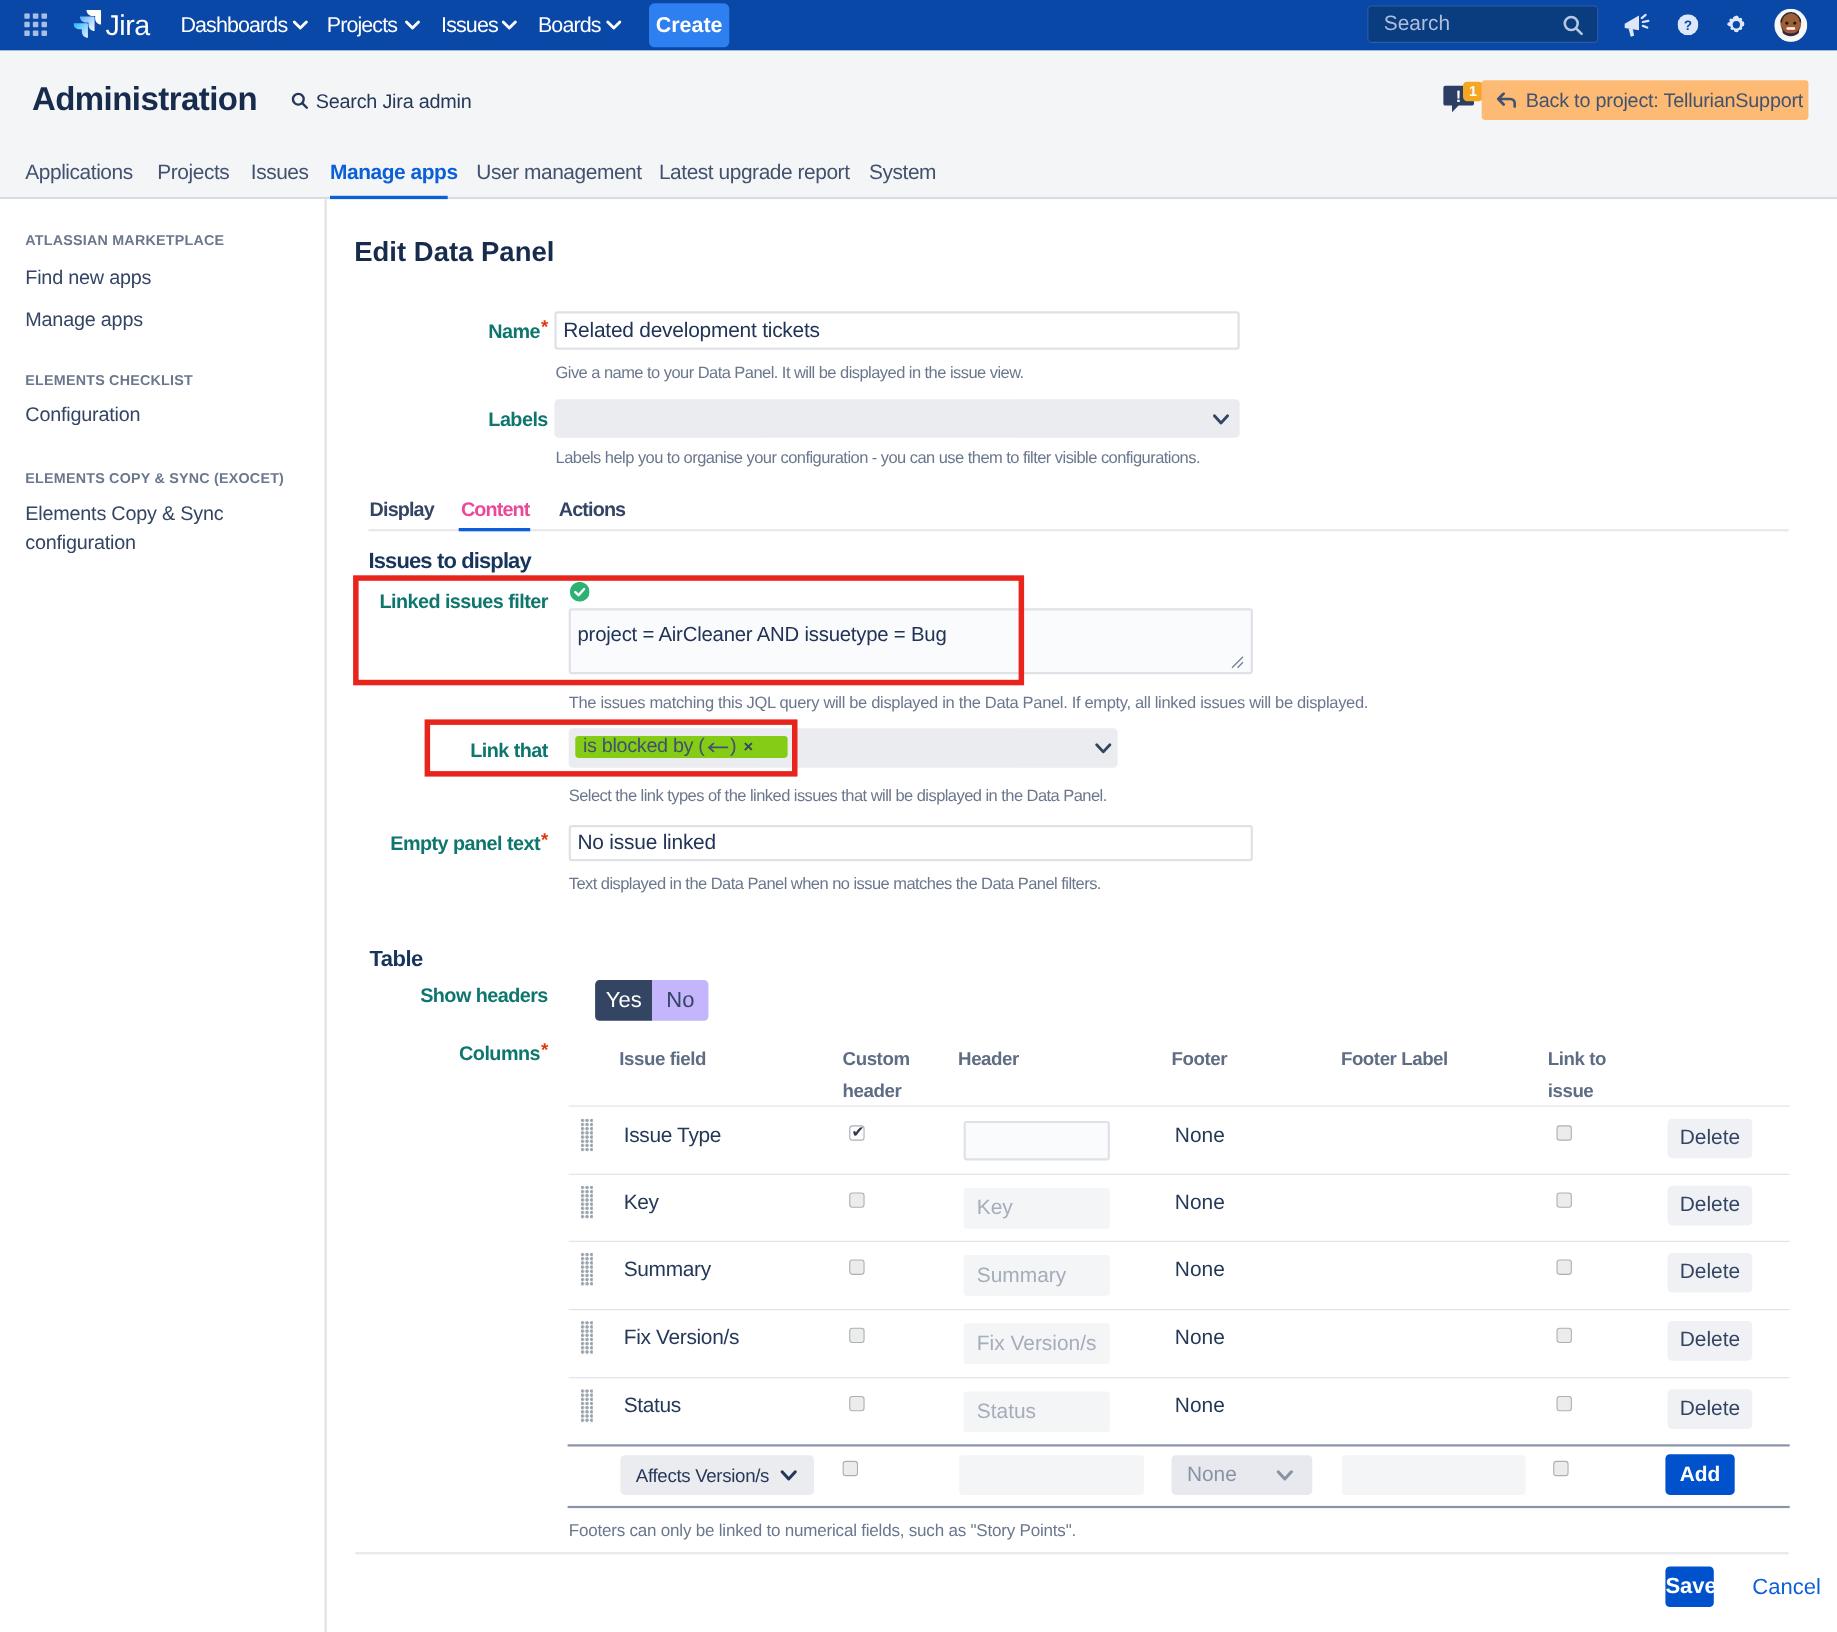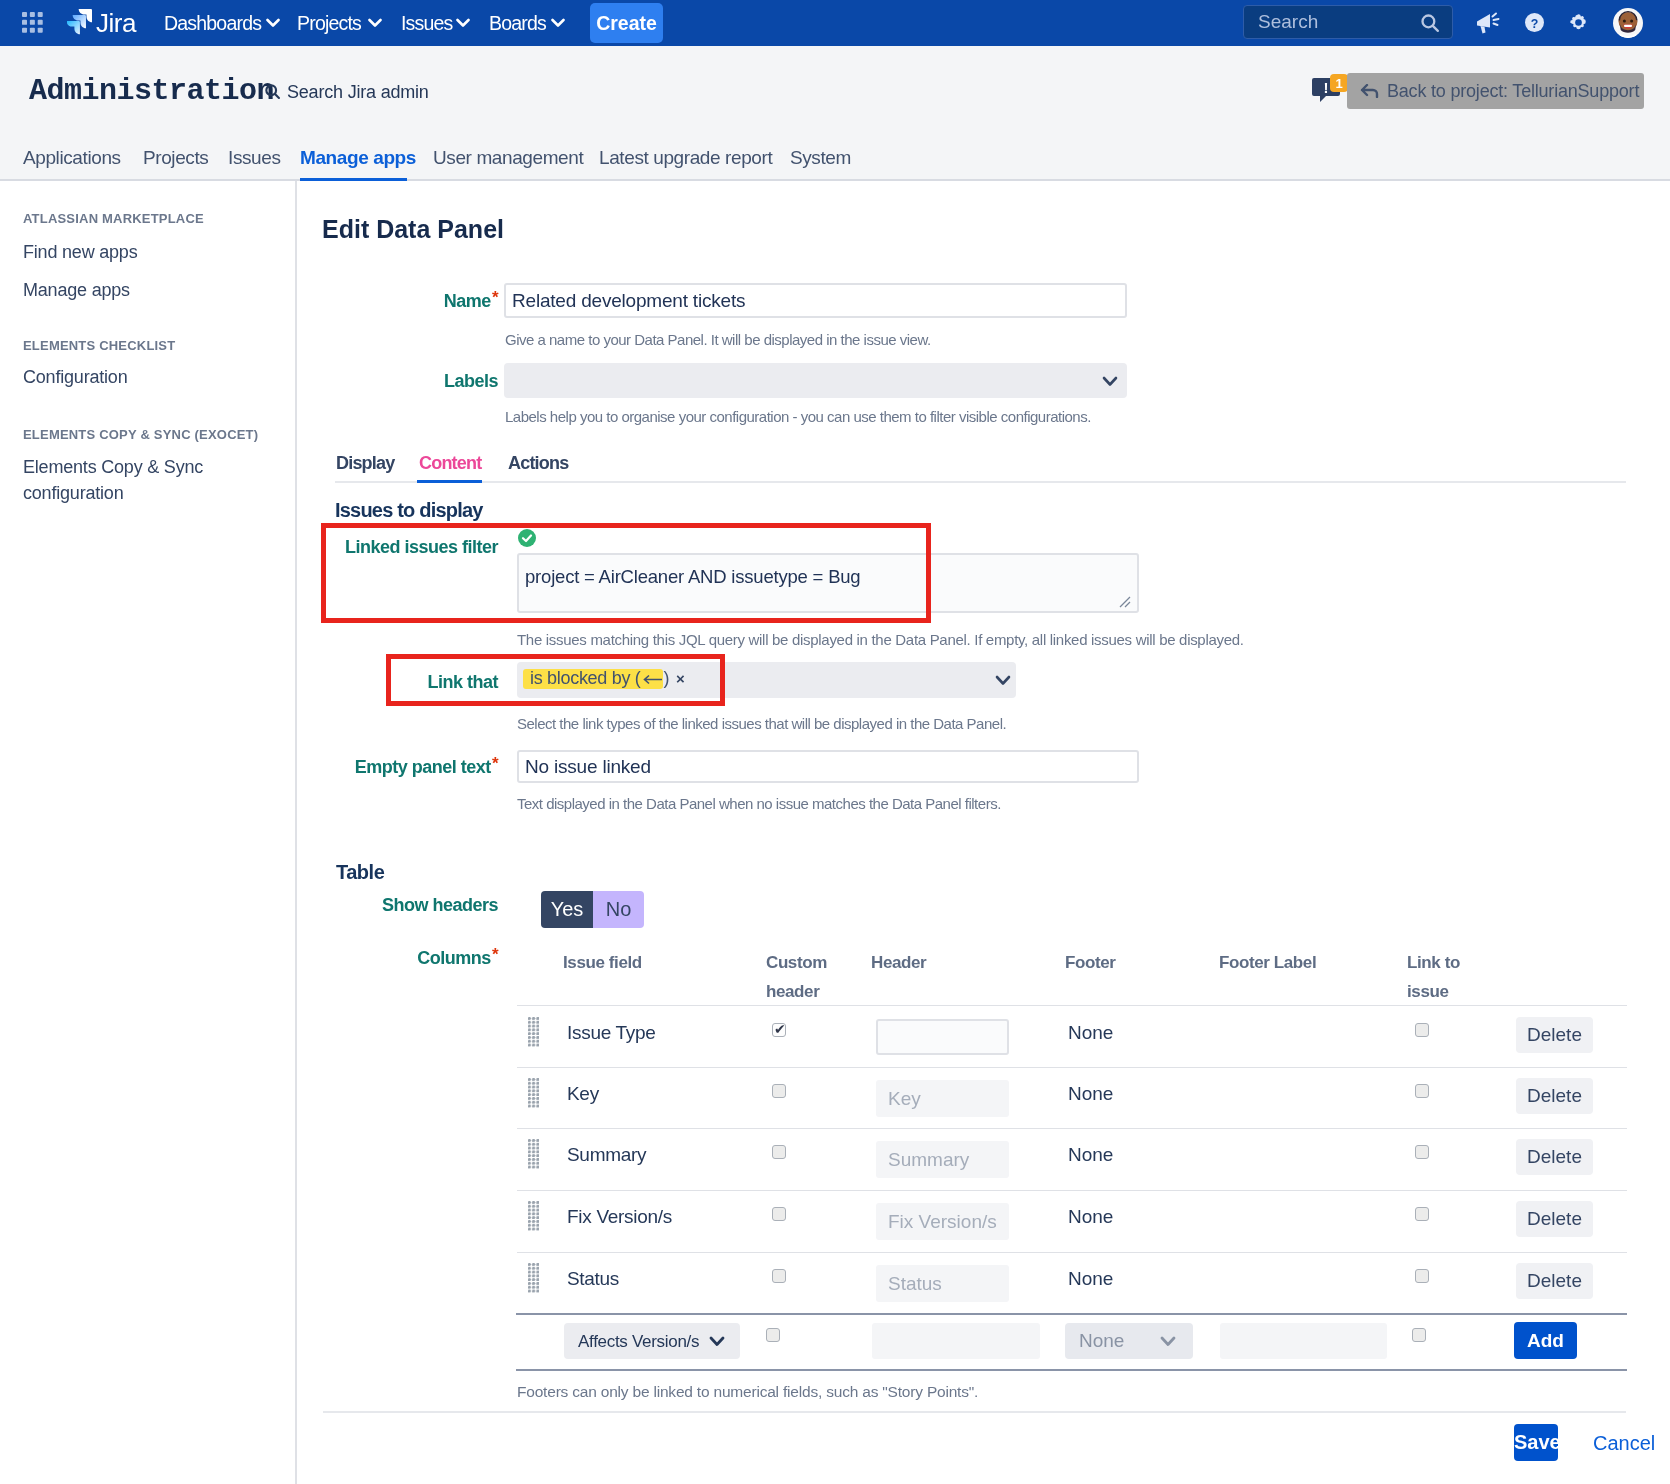--- a/index.html
+++ b/index.html
@@ -8,23 +8,23 @@
   body { position:relative; }
 
   
   #topnav { position:absolute; left:0; top:0; width:1670px; height:46px; background:#0a48a8; }
   .navitem { position:absolute; top:0; height:46px; line-height:46px; color:#fff; font-size:19.5px; letter-spacing:-0.8px; }
   #createbtn { position:absolute; left:590px; top:3px; width:73px; height:40px; background:#2e7ff0; border-radius:5px; color:#fff; font-size:19.5px; font-weight:bold; text-align:center; line-height:40px; }
   #navsearch { position:absolute; left:1243px; top:5px; width:210px; height:34px; background:#0a3d80; border:1px solid #2e5ca8; border-radius:4px; color:#aebfdd; font-size:19px; line-height:31px; padding-left:14px; }
 
   
   #adminhead { position:absolute; left:0; top:46px; width:1670px; height:135px; background:#f4f5f7; border-bottom:2px solid #d8dbe2; }
-  #admtitle { position:absolute; left:29px; top:74px; font-size:30px; font-weight:bold; color:#172b4d; letter-spacing:-0.5px;font-family:Liberation Mono, monospace; }
+  #admtitle { position:absolute; left:29px; top:74px; font-size:30px; font-weight:bold; color:#172b4d; letter-spacing:-0.5px; }
   #admsearch { position:absolute; left:287px; top:82px; font-size:18px; letter-spacing:-0.2px; color:#253858; }
-  #backbtn { position:absolute; left:1347px; top:73px; width:297px; height:36px; white-space:nowrap; background:#a3a3a3; border-radius:3px; font-size:18px; letter-spacing:-0.2px; color:#42526e; line-height:36px; padding-left:13px; }
+  #backbtn { position:absolute; left:1347px; top:73px; width:297px; height:36px; white-space:nowrap; background:#fdba74; border-radius:3px; font-size:18px; letter-spacing:-0.2px; color:#42526e; line-height:36px; padding-left:13px; }
   .tab { position:absolute; top:144px; height:28px; line-height:28px; font-size:19px; letter-spacing:-0.4px; color:#42526e; white-space:nowrap; }
   #tab-active { color:#0b5fd8; font-weight:bold; }
 
   
   #sidebar { position:absolute; left:0; top:181px; width:297px; height:1303px; border-right:2px solid #dfe1e6; background:#fff; }
   .sbhead { position:absolute; left:23px; font-size:13px; font-weight:bold; color:#6b778c; letter-spacing:0.2px; }
   .sblink { position:absolute; left:23px; font-size:18px; letter-spacing:-0.2px; color:#344563; }
 
   
   #edp { position:absolute; left:322px; top:215px; font-size:25px; font-weight:bold; color:#172b4d; }
@@ -206,21 +206,21 @@
   </svg>
 <div class="tfield" style="left:517px;top:553px;width:622px;height:60px;background:#fafbfc;line-height:44px;font-size:18.5px">project = AirCleaner AND issuetype = Bug</div>
 <svg class="abs" style="left:1118px;top:595px" width="14" height="14" viewBox="0 0 14 14">
     <path d="M12 2 L2 12 M12 7 L7 12" stroke="#7a869a" stroke-width="1.3"></path>
   </svg>
 <div class="help" style="left:517px;top:631px;letter-spacing:-0.3px">The issues matching this JQL query will be displayed in the Data Panel. If empty, all linked issues will be displayed.</div>
 
 <div class="rrect" style="left:386px;top:654px;width:339px;height:52px"></div>
 <div class="flabel" style="top:672px">Link that</div>
 <div class="gselect" style="left:517px;top:662px;width:499px;height:36px"></div>
-<div class="abs" style="left:523px;top:669px;width:140px;height:20px;background:#fde047;border-radius:3px;font-size:18px;letter-spacing:-0.3px;color:#42526e;line-height:19px;padding-left:7px;white-space:nowrap">is blocked by (<svg width="21" height="11" viewBox="0 0 21 11" style="margin:0 1px;position:relative;top:0.5px">
+<div class="abs" style="left:523px;top:669px;width:193px;height:20px;background:#84cc16;border-radius:3px;font-size:18px;letter-spacing:-0.3px;color:#42526e;line-height:19px;padding-left:7px;white-space:nowrap">is blocked by (<svg width="21" height="11" viewBox="0 0 21 11" style="margin:0 1px;position:relative;top:0.5px">
       <path d="M20 5.5 H2.5 M7 1.5 L2.5 5.5 L7 9.5" stroke="#42526e" stroke-width="1.6" fill="none"></path>
     </svg>) <span style="font-weight:bold;font-size:15px;color:#344563;margin-left:2px">×</span></div>
 <svg class="gchev" style="left:995px;top:675px" width="16" height="11" viewBox="0 0 16 11">
     <path d="M2 2 L8 8.5 L14 2" stroke="#344563" stroke-width="2.6" fill="none" stroke-linecap="round" stroke-linejoin="round"></path>
   </svg>
 <div class="help" style="left:517px;top:715px">Select the link types of the linked issues that will be displayed in the Data Panel.</div>
 
 <div class="flabel req" style="top:757px">Empty panel text</div>
 <div class="tfield" style="left:517px;top:750px;width:622px;height:33px;line-height:29px">No issue linked</div>
 <div class="help" style="left:517px;top:795px">Text displayed in the Data Panel when no issue matches the Data Panel filters.</div>

